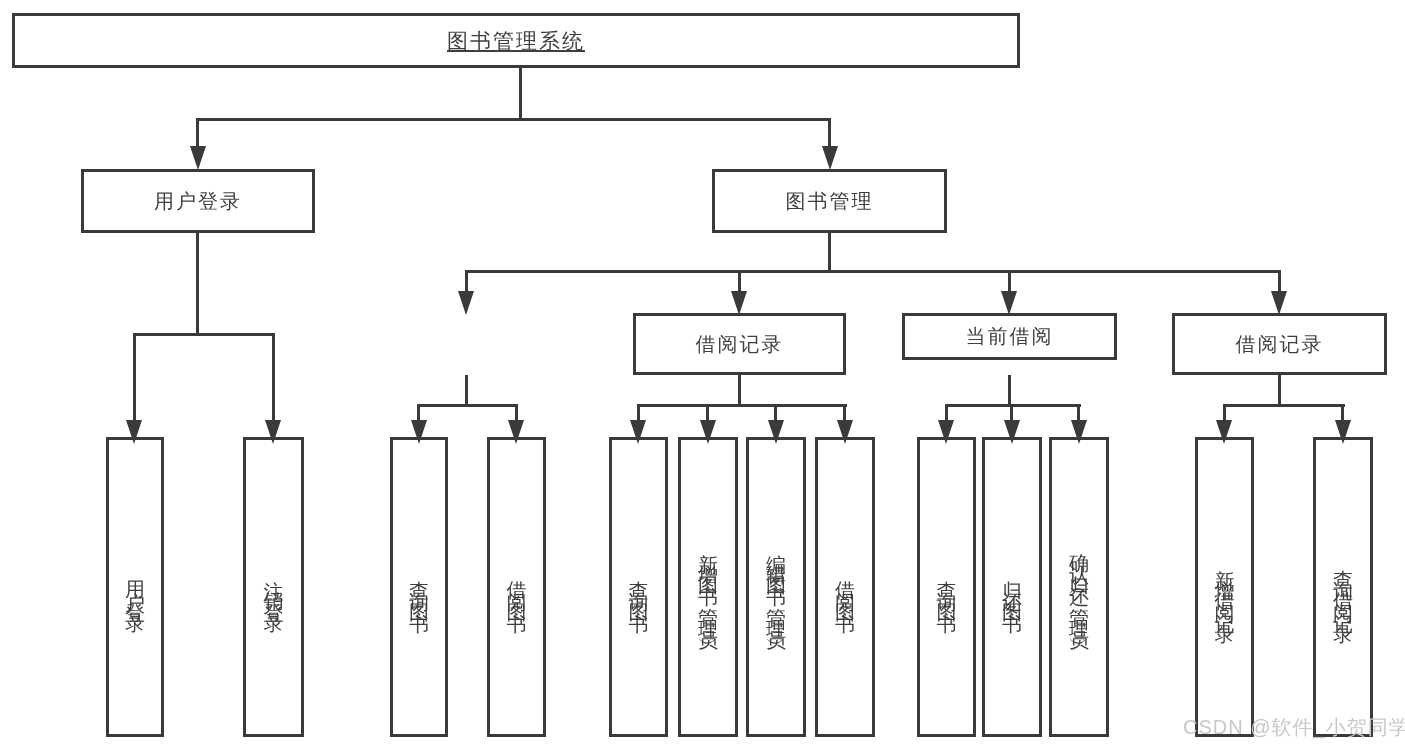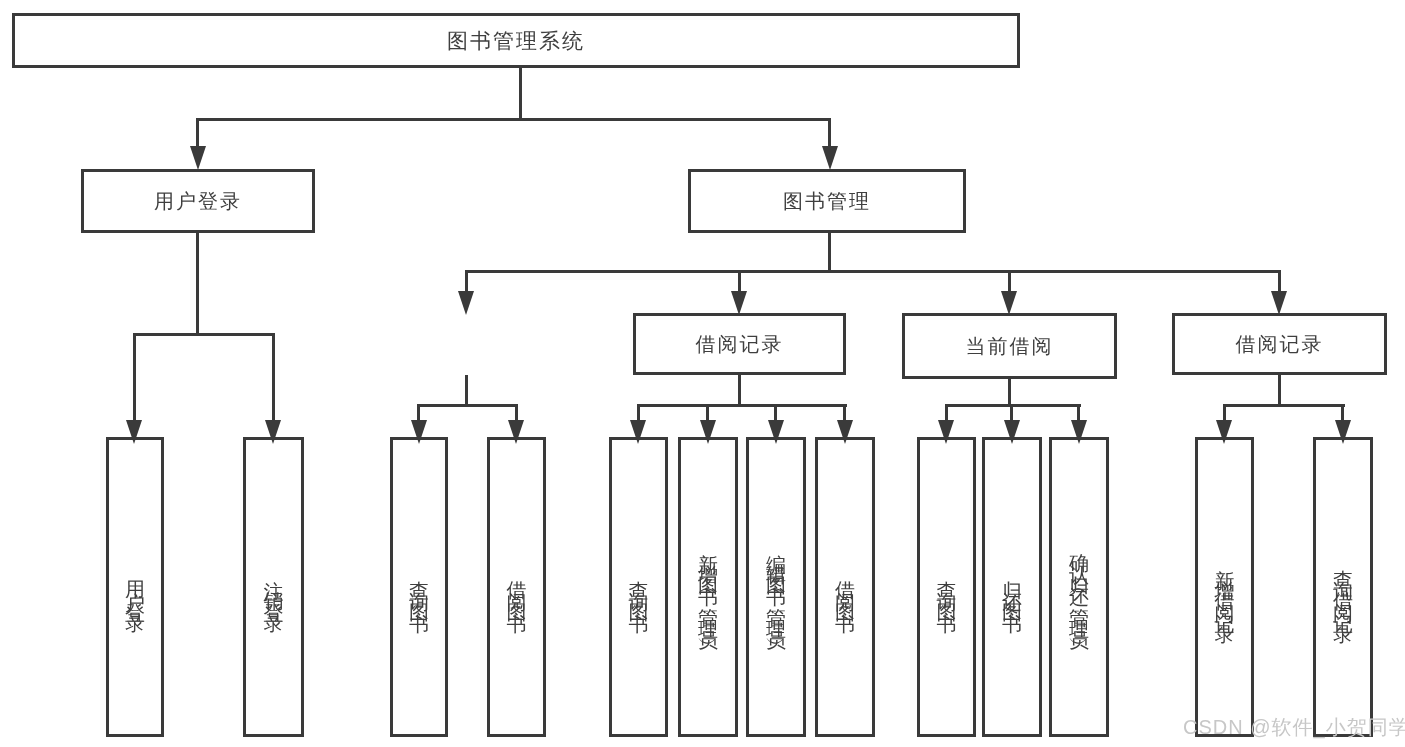--- a/index.html
+++ b/index.html
@@ -5,21 +5,21 @@
   html,body{margin:0;padding:0;background:#ffffff;}
   .canvas{
     position:relative;width:1405px;height:747px;background:#ffffff;overflow:hidden;
     font-family:"Liberation Sans","DejaVu Sans",sans-serif;color:#3f3f3f;
   }
   .box{
     position:absolute;box-sizing:border-box;border:3px solid #3a3a3a;background:#ffffff;
     display:flex;align-items:center;justify-content:center;z-index:1;
   }
   .lbl{font-size:20px;letter-spacing:2px;white-space:nowrap;color:#3f3f3f;}
-  .root-lbl{font-size:21px;letter-spacing:2px;}
+  .root-lbl{font-size:21px;letter-spacing:2px;text-decoration:underline;}
   .vtxt{
     writing-mode:vertical-rl;text-orientation:mixed;
     font-size:20px;letter-spacing:11px;line-height:1.15;color:#3f3f3f;
   }
   .vl{position:absolute;width:3px;background:#3a3a3a;z-index:0;}
   .hl{position:absolute;height:3px;background:#3a3a3a;z-index:0;}
   .ar{
     position:absolute;width:0;height:0;z-index:2;
     border-left:8px solid transparent;border-right:8px solid transparent;
     border-top:24px solid #3a3a3a;
@@ -34,28 +34,28 @@
 
 <div class="canvas">
 
   <div class="box" style="left:12px;top:13px;width:1008px;height:55px">
     <span class="lbl root-lbl">图书管理系统</span>
   </div>
 
   <div class="box" style="left:81px;top:169px;width:234px;height:64px">
     <span class="lbl">用户登录</span>
   </div>
-  <div class="box" style="left:688px;top:169px;width:278px;height:64px">
+  <div class="box" style="left:712px;top:169px;width:235px;height:64px">
     <span class="lbl">图书管理</span>
   </div>
 
   <div class="box" style="left:633px;top:313px;width:213px;height:62px">
     <span class="lbl">借阅记录</span>
   </div>
-  <div class="box" style="left:902px;top:313px;width:215px;height:66px">
+  <div class="box" style="left:902px;top:313px;width:215px;height:47px">
     <span class="lbl">当前借阅</span>
   </div>
   <div class="box" style="left:1172px;top:313px;width:215px;height:62px">
     <span class="lbl">借阅记录</span>
   </div>
 
   <div class="box" style="left:106px;top:437px;width:58px;height:300px">
     <span class="vtxt">用户登录</span>
   </div>
   <div class="box" style="left:243px;top:437px;width:61px;height:300px">

